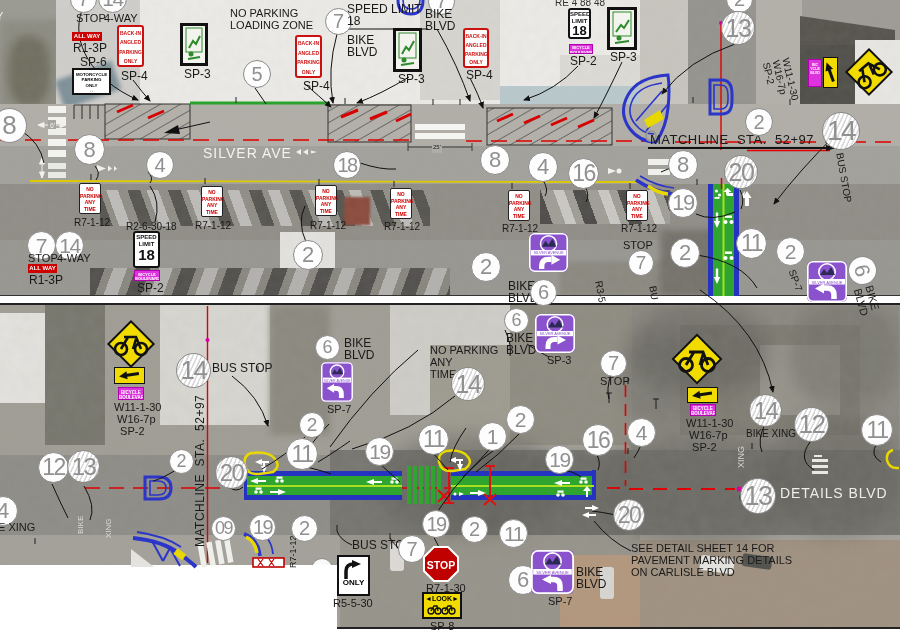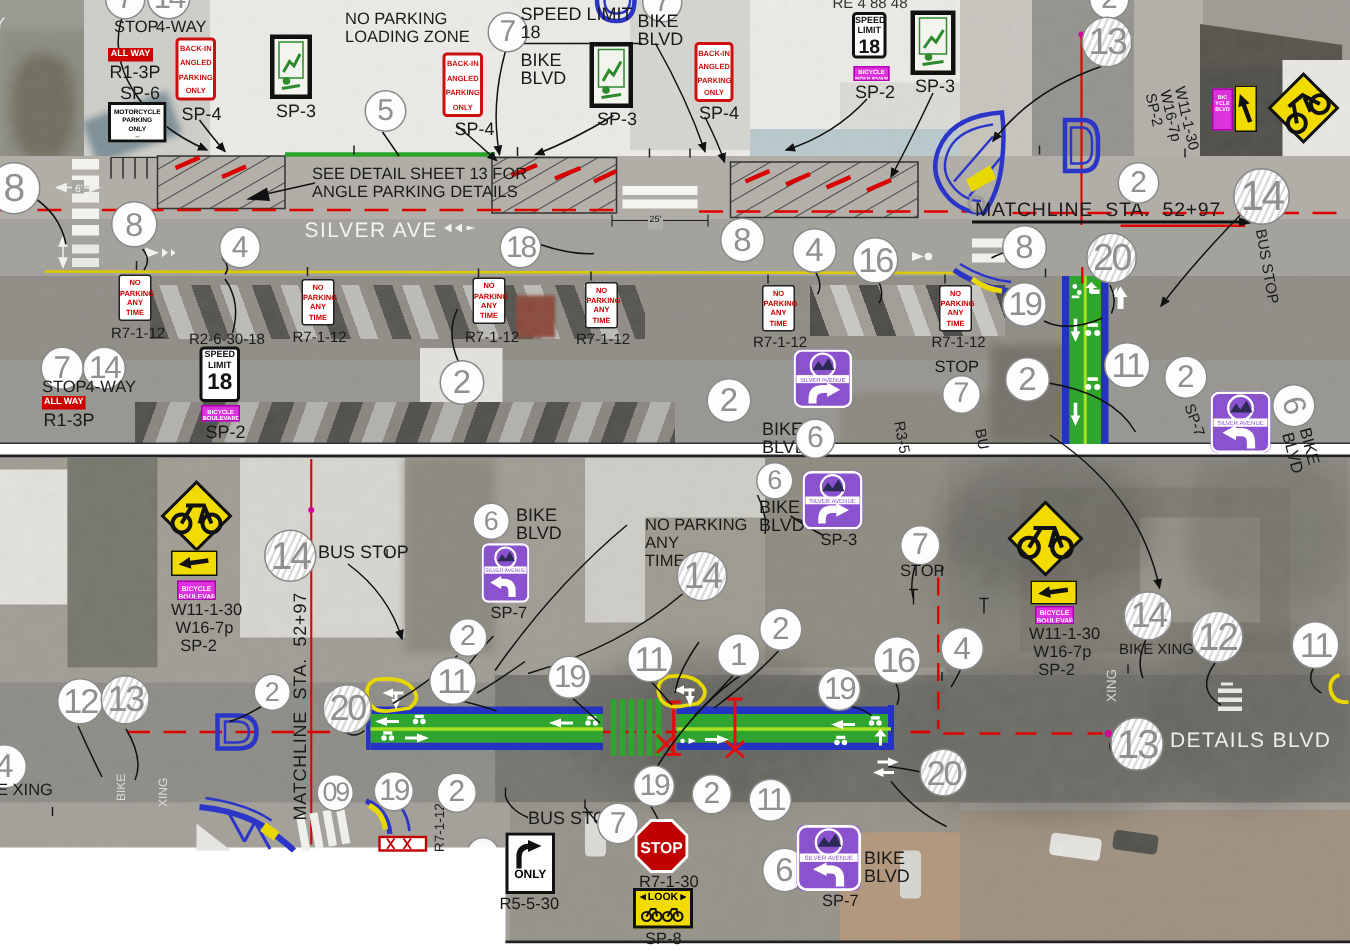--- a/index.html
+++ b/index.html
@@ -537,21 +537,20 @@
         <path d="M5,33 l12,-2" stroke="#2d8a2d" stroke-width="2"></path>
       </svg>
 </div>
 
 <div class="lbl" style="left:184px;top:68px;font-size:12px">SP-3</div>
 
 <div class="lbl" style="left:230px;top:7px">NO PARKING<br>LOADING ZONE</div>
 
 <div class="circ" style="left:243px;top:60px;width:26px;height:26px;font-size:20px">5</div>
 
-<div class="lbl" style="left:208px;top:110px">SEE DETAIL SHEET 13 FOR<br>ANGLE PARKING DETAILS</div>
 
 <svg class="abs" style="left:150px;top:112px;z-index:6" width="62" height="26">
       <path d="M60,10 L20,19" stroke="#111" fill="none"></path>
       <path d="M28,13 L14,21 L30,22 z" fill="#111"></path>
     </svg>
 
 <div class="circ" style="left:325px;top:8px;width:25px;height:25px;font-size:20px">7</div>
 
 <div class="lbl" style="left:347px;top:3px;font-size:12px">SPEED LIMIT<br>18</div>
 
@@ -964,14 +963,15 @@
 <text x="21.5" y="23.5" font-size="4.2" text-anchor="middle" fill="#8a52cc" font-family="Liberation Sans">SILVER AVENUE</text>
 <path d="M29,41 v-5 q0,-6.5 -6.5,-6.5 h-3" fill="none" stroke="#fff" stroke-width="5.5"></path>
 <path d="M20,25 l-9,4.5 l9,4.5 z" fill="#fff"></path>
 </svg>
 </div>
 
 <div class="lbl" style="left:548px;top:595px;font-size:11px">SP-7</div>
 
 <div class="lbl" style="left:576px;top:566px;font-size:12px">BIKE<br>BLVD</div>
 
+<div class="lbl" style="left:631px;top:542px">SEE DETAIL SHEET 14 FOR<br>PAVEMENT MARKING DETAILS<br>ON CARLISLE BLVD</div>
 
 </div>
 
 </body></html>

